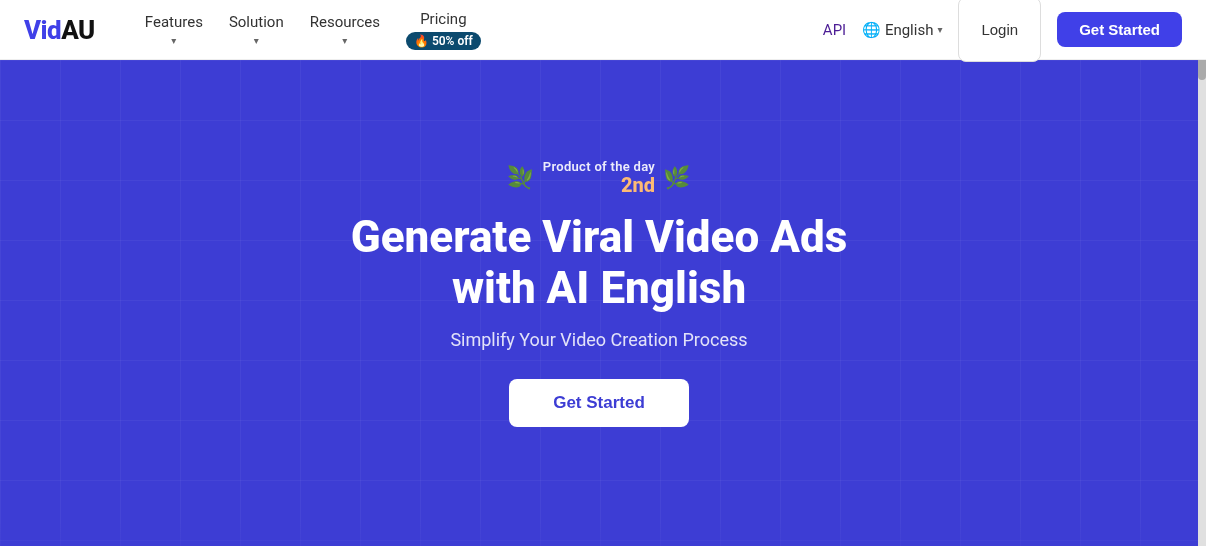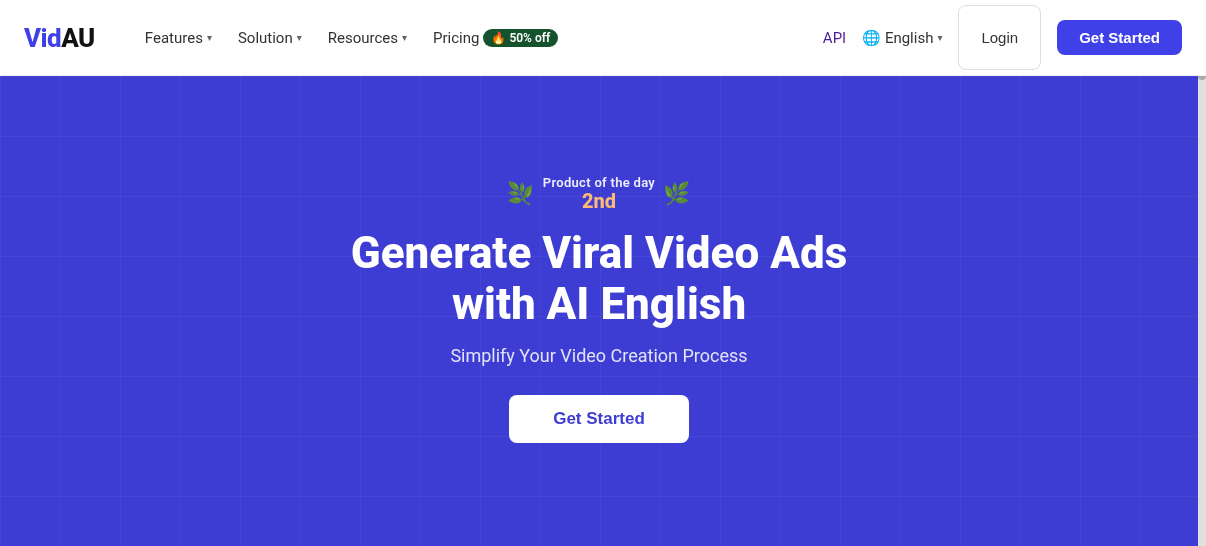--- a/index.html
+++ b/index.html
@@ -12,21 +12,21 @@
       font-family: -apple-system, BlinkMacSystemFont, 'Segoe UI', Roboto, sans-serif;
       width: 1206px;
       height: 546px;
       overflow: hidden;
     }
 
     
     .navbar {
       display: flex;
       align-items: center;
-      height: 76px;
+      height: 60px;
       background: #fff;
       padding: 0 24px;
       border-bottom: 1px solid #eee;
       position: relative;
       z-index: 10;
     }
 
     .logo {
       font-size: 26px;
       font-weight: 800;
@@ -50,29 +50,30 @@
     .nav-item {
       display: flex;
       align-items: center;
       gap: 4px;
       padding: 6px 10px;
       font-size: 15px;
       color: #333;
       cursor: pointer;
       border-radius: 6px;
       white-space: nowrap;
+      flex-direction: column;
     }
 
     .chevron {
       font-size: 10px;
       color: #666;
     }
 
     .discount-tag {
-      background: #14532d;
+      background: #0c4a6e;
       color: #fff;
       font-size: 12px;
       font-weight: 600;
       padding: 2px 8px;
       border-radius: 12px;
     }
 
     .nav-right {
       display: flex;
       align-items: center;
@@ -186,21 +187,21 @@
     .laurel {
       font-size: 22px;
       color: rgba(255,255,255,0.85);
     }
 
     .laurel-left {
       transform: scaleX(-1);
     }
 
     .badge-text {
-      text-align: center;
+      text-align: right;
     }
 
     .product-of-day {
       font-size: 13px;
       font-weight: 600;
       color: rgba(255,255,255,0.9);
       letter-spacing: 0.3px;
     }
 
     .badge-rank {

